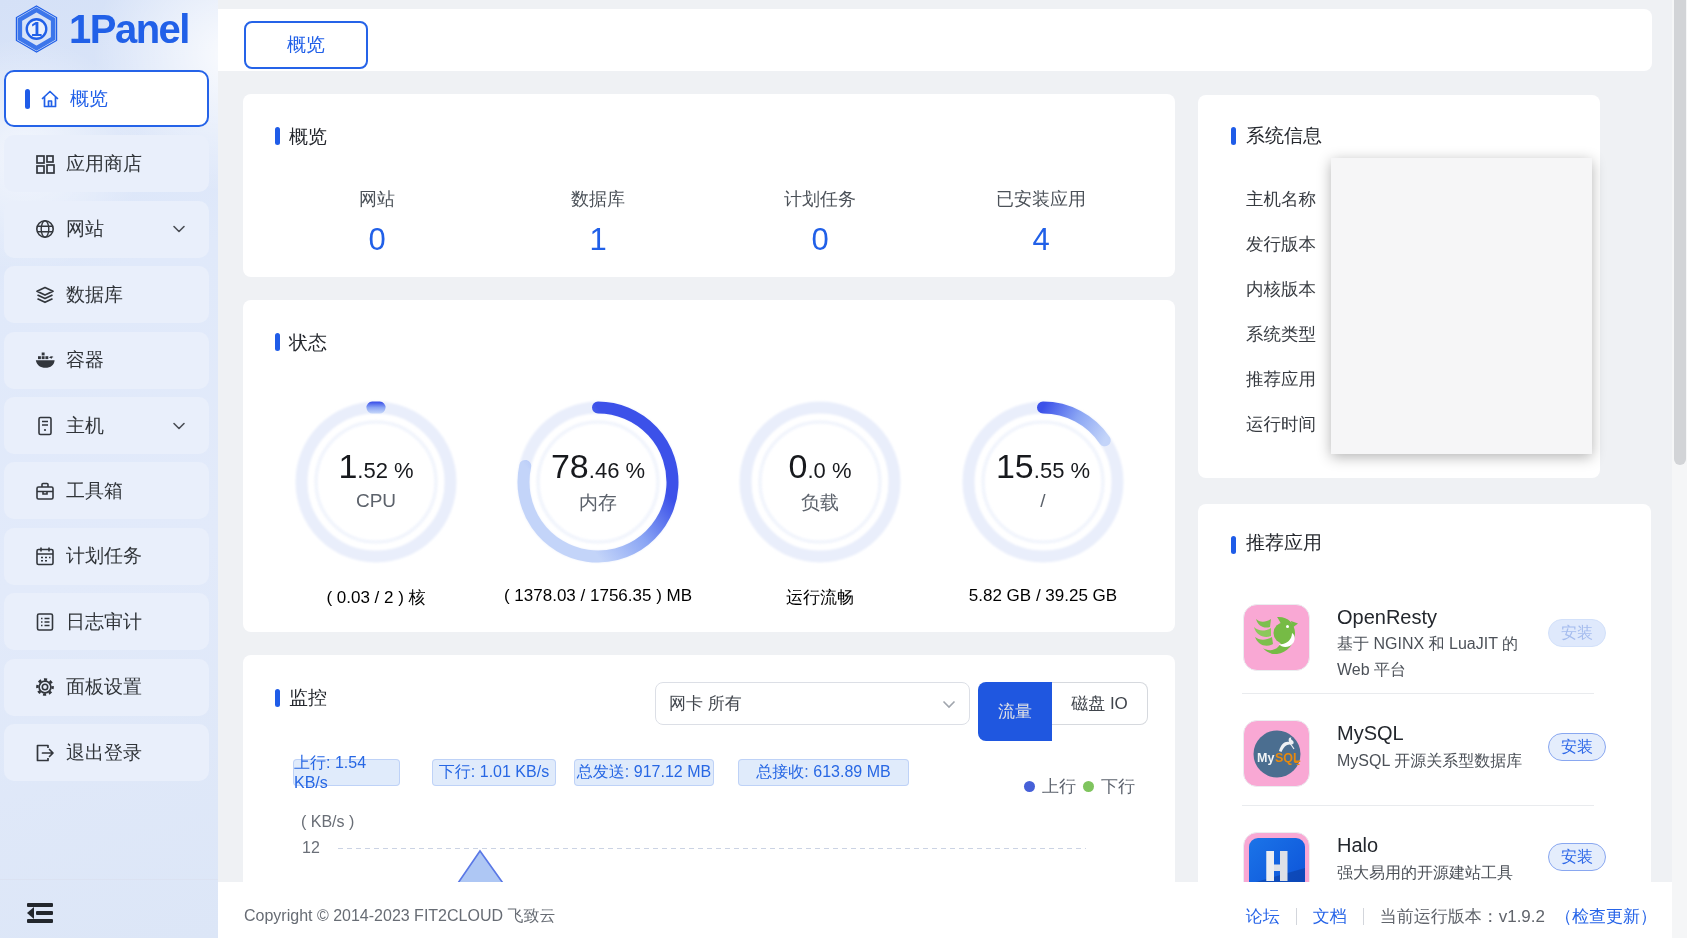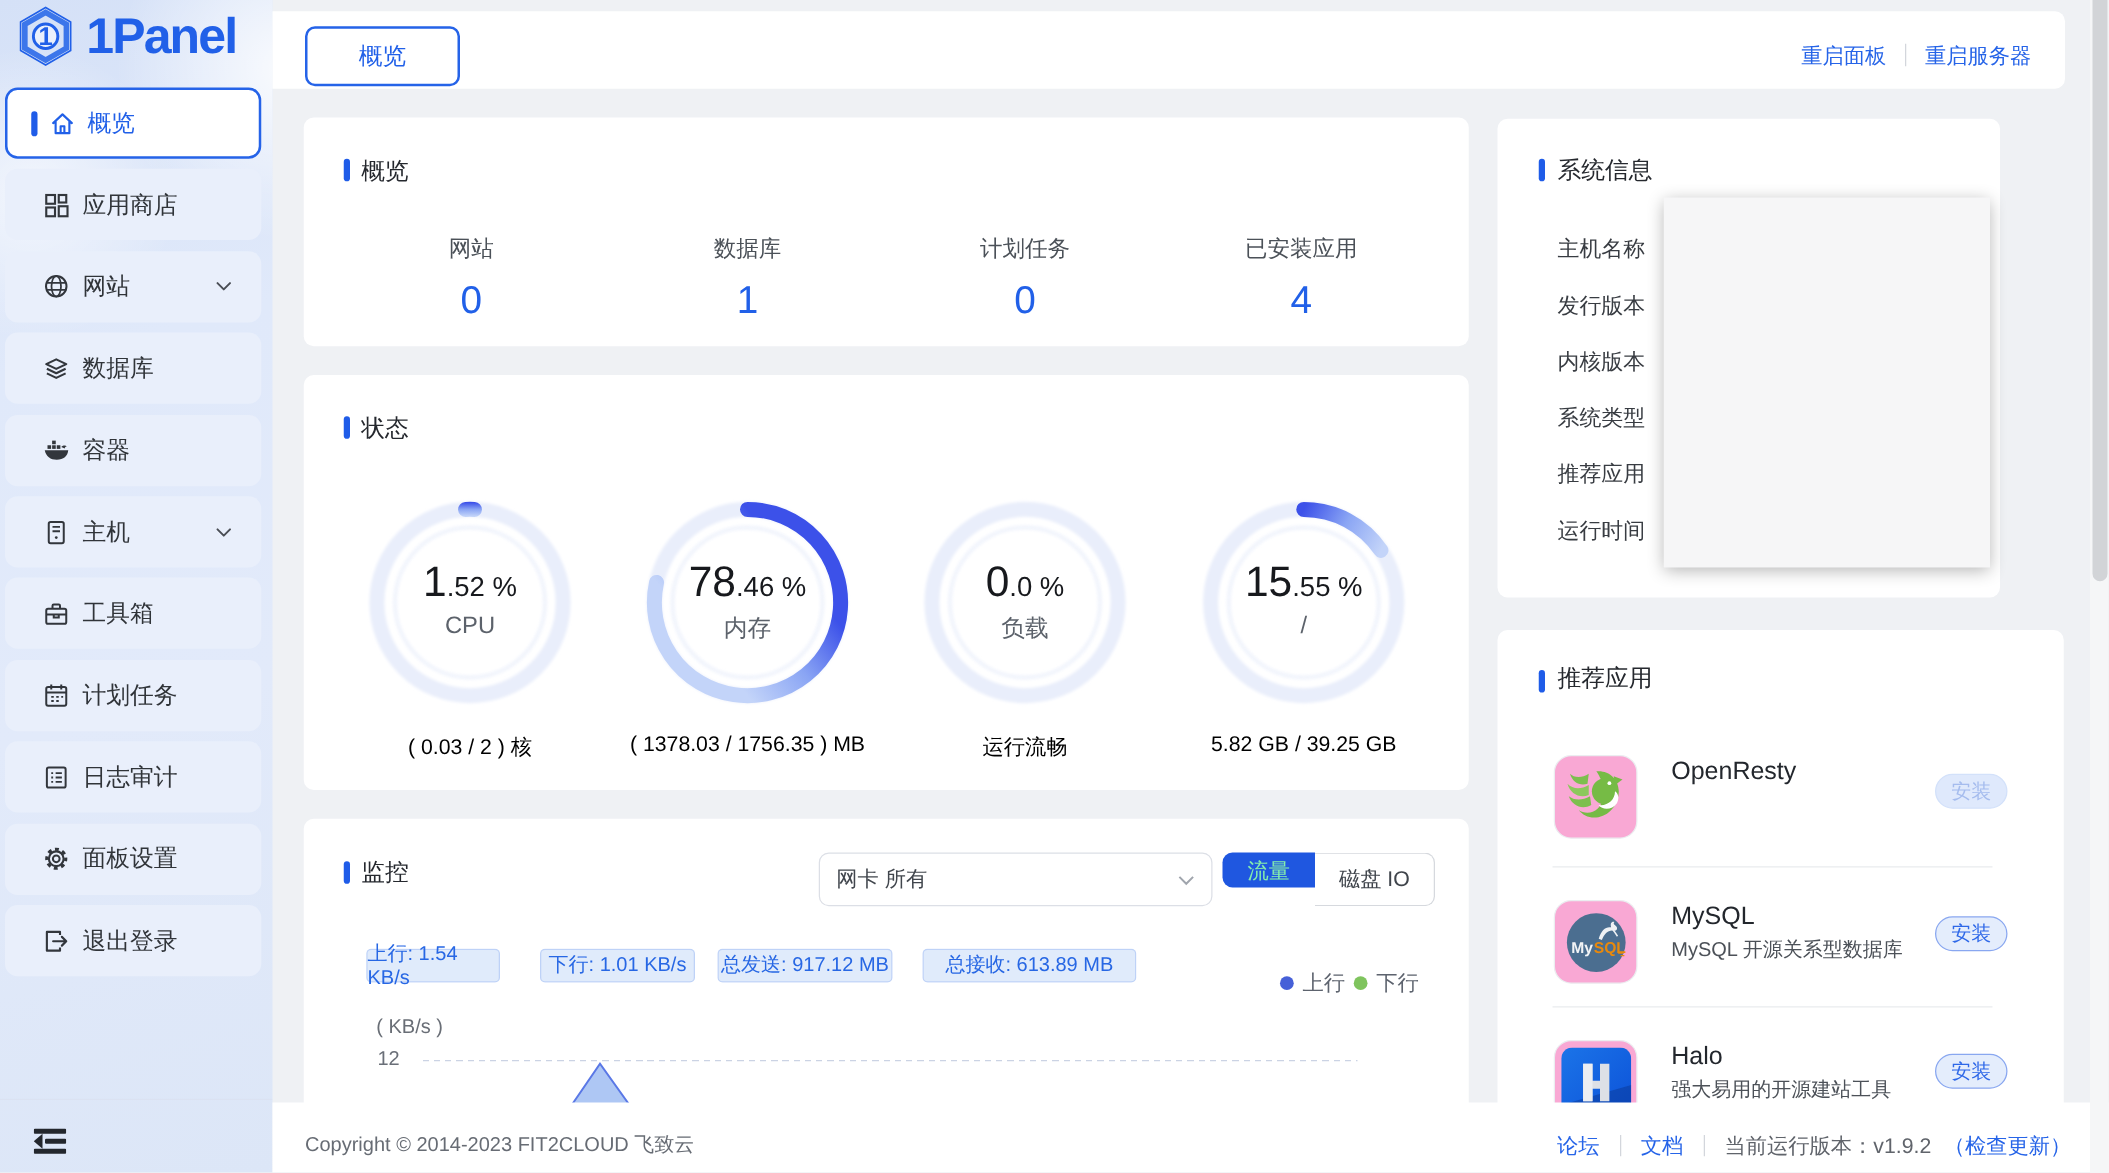--- a/index.html
+++ b/index.html
@@ -56,21 +56,21 @@
 .gval .small { font-size:22px; color:#17191d; }
 .glab { position:absolute; width:200px; text-align:center; top:190px; font-size:19px; color:#5c626b; }
 .gsub { position:absolute; width:260px; text-align:center; top:286px; font-size:17px; color:#000000; transform:translateX(-50%); }
 
 
 #card-mon { left:243px; top:655px; width:932px; height:262px; overflow:hidden; }
 #selbox { position:absolute; left:412px; top:27px; width:315px; height:43px; border:1px solid #dcdfe6; border-radius:8px;
   background:#fff; font-size:17px; color:#41464d; display:flex; align-items:center; padding-left:13px; }
 #selbox .chev { position:absolute; right:12px; top:13px; }
 #togg { position:absolute; left:735px; top:27px; height:43px; display:flex; }
-#togg .t1 { width:74px; height:28px; background:#1f57e0; color:#86efac; border-radius:8px 0 0 8px;
+#togg .t1 { width:74px; height:59px; background:#1f57e0; color:#e5e5e5; border-radius:8px 0 0 8px;
   font-size:17px; display:flex; align-items:center; justify-content:center; }
 #togg .t2 { width:96px; height:43px; background:#fff; color:#3f444b; border:1px solid #d6d9de; border-left:none;
   border-radius:0 8px 8px 0; font-size:17px; display:flex; align-items:center; justify-content:center; }
 .tag { position:absolute; top:104px; height:27px; background:#e0ebfb; border:1px solid rgba(37,99,235,0.18); border-radius:4px;
   color:#2767e4; font-size:16px; display:flex; align-items:center; justify-content:center; }
 .legend { position:absolute; top:120px; font-size:17px; color:#5d636e; display:flex; align-items:center; }
 .dot { width:11px; height:11px; border-radius:50%; margin-right:7px; }
 #kbs { position:absolute; left:58px; top:158px; font-size:16px; color:#696e76; }
 #y12 { position:absolute; left:59px; top:184px; font-size:16px; color:#6a6f78; }
 #dash { position:absolute; left:95px; top:193px; width:748px; height:1px; background:repeating-linear-gradient(90deg,#cbd3e4 0 5px,transparent 5px 9px); }
@@ -221,25 +221,20 @@
   <svg id="fold" viewBox="0 0 26 24">
     <rect x="0" y="2" width="26" height="4" rx="1" fill="#23272d"></rect>
     <rect x="9" y="10" width="17" height="4" rx="1" fill="#23272d"></rect>
     <path d="M7 6 L0 12 L7 18 Z" fill="#23272d"></path>
     <rect x="0" y="18" width="26" height="4" rx="1" fill="#23272d"></rect>
   </svg>
 </div>
 
 <div id="topbar">
   <div id="tabbtn">概览</div>
-  <div id="toplinks">
-      <span>重启面板</span>
-      <span class="sep"></span>
-      <span>重启服务器</span>
-    </div>
 </div>
 
 <div class="card" id="card-ov">
   <div class="cbar" style="left:32px; top:33px;"></div>
   <div class="ctitle" style="left:46px; top:30px;">概览</div>
   <div class="stat" style="left:134px; top:93px;">
       <div class="sl">网站</div>
       <div class="sv">0</div>
     </div>
   <div class="stat" style="left:355px; top:93px;">
@@ -385,20 +380,21 @@
     <path d="M20 16 C13 20 7 19 3 15 C5 23 13 27 20 24 Z" fill="#8cc85c"></path>
     <path d="M21 25 C14 29 8 28 4 25 C7 33 15 36 22 32 Z" fill="#7dbf4e"></path>
     <path d="M26 5 C36 4 44 11 44 21 C44 32 36 41 26 42 C20 42.5 15 40 12 36 C16 39 23 39 27 35 C31 31.5 32 26 30 22 L30 12 C28 8 27 6 26 5 Z" fill="#76bb45"></path>
     <circle cx="33" cy="21" r="10.5" fill="#76bb45"></circle>
     <path d="M40 9 L47 11.5 L41 16 Z" fill="#76bb45"></path>
     <circle cx="36.5" cy="14.5" r="1.5" fill="#fff"></circle>
     <path d="M41 21 C41 28 35 33 28 32 C31 36.5 39 36 42.5 30.5 C44.5 27 44 23 41 21 Z" fill="#fff"></path>
   </svg>
     </div>
   <div class="appname" style="top:102px;">OpenResty</div>
+  <div class="appdesc" style="top:127px;">基于 NGINX 和 LuaJIT 的<br>Web 平台</div>
   <div class="appbtn dis" style="top:115px;">安装</div>
   <div class="appsep" style="top:189px;"></div>
 
   <div class="appicon" style="top:216px;">
       <svg width="58" height="58" viewBox="0 0 58 58">
     <circle cx="29" cy="29" r="23.5" fill="#4b6e90"></circle>
     <text x="9" y="37" font-size="12.5" font-weight="bold" fill="#f2f4f6" font-family="Liberation Sans">My</text>
     <text x="27" y="37" font-size="12.5" font-weight="bold" fill="#e8890c" font-family="Liberation Sans">SQL</text>
     <path d="M31 26 C33 19 37 16 41 17 C40 14 41 12 43.5 12.5 C42.5 13.5 43 14.5 44.5 15.5 C46.5 17 46 20 42.5 19.5 C38.5 19 35.5 22 33.5 27 Z" fill="#eef1f4"></path>
     <path d="M41 17 L44 21 L46 24" stroke="#eef1f4" stroke-width="1.2" fill="none"></path>

